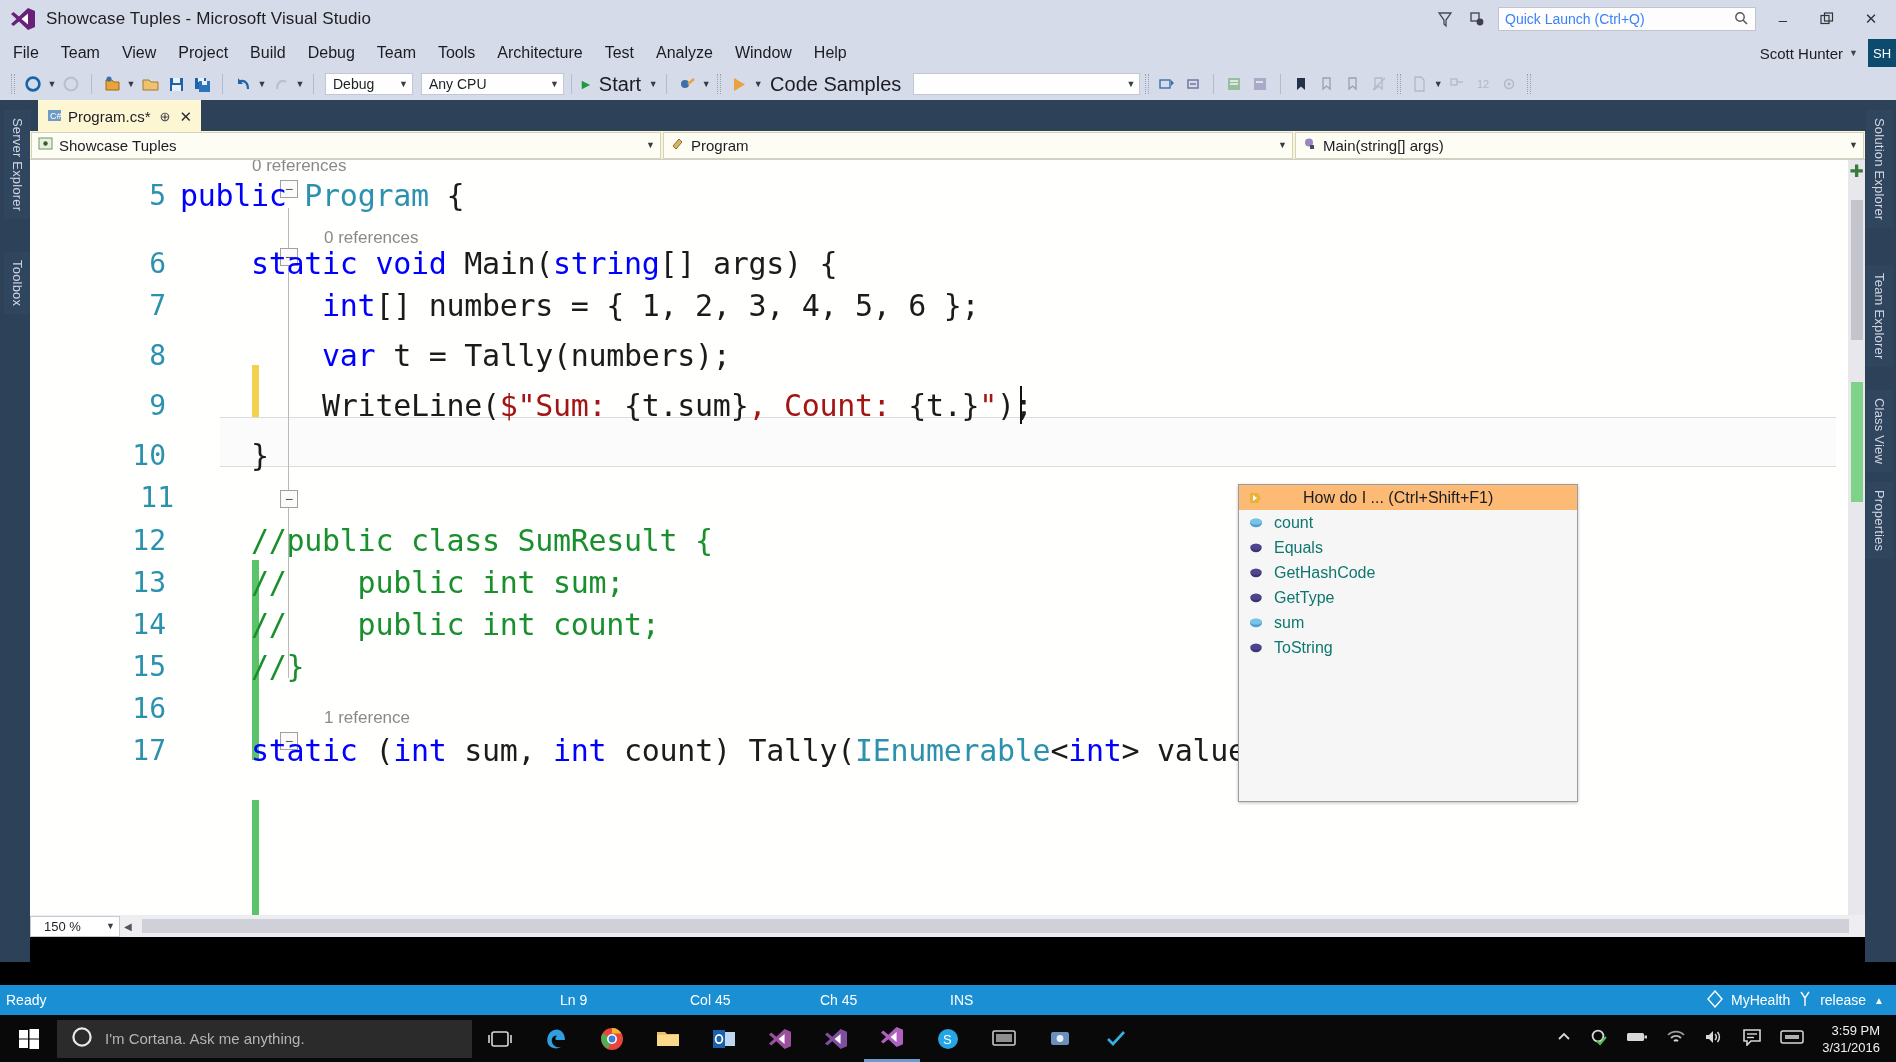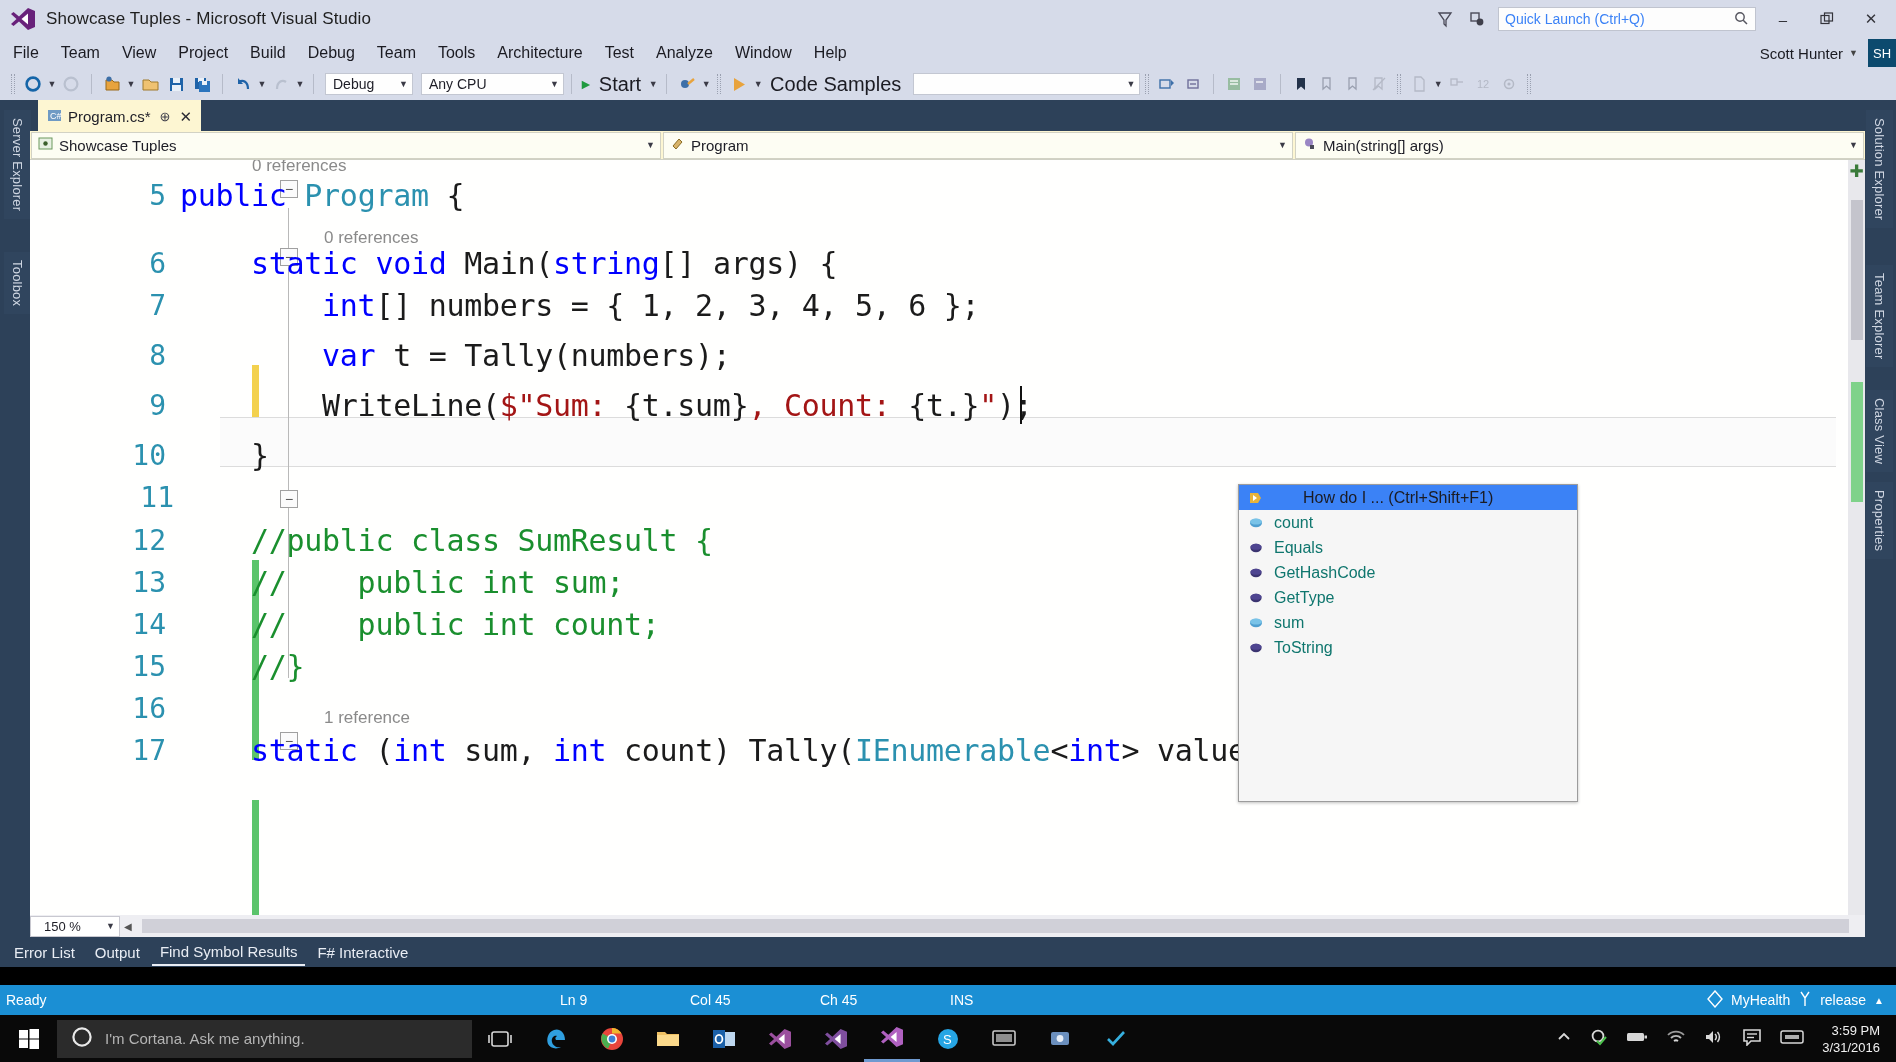--- a/index.html
+++ b/index.html
@@ -142,21 +142,21 @@
 
   
   .intellisense {
     position:absolute; left:1238px; top:484px; width:340px; height:318px;
     background:#f6f6f6; border:1px solid #9c9c9c; box-shadow: 0 1px 3px rgba(0,0,0,.25);
   }
   .is-row {
     display:flex; align-items:center; height:25px; padding-left:8px; gap:9px;
     font-size:16px; color:#0f766e;
   }
-  .is-row.sel { background:#3b82f6; color:#1b1b22;gap:38px; }
+  .is-row.sel { background:#fdba74; color:#1b1b22;gap:38px; }
   .is-ico { width:18px; height:16px; display:flex; align-items:center; justify-content:center; }
 
   
   .vscroll { position:absolute; right:0; top:160px; width:17px; height:755px; background:#e8e8ec; }
   .vthumb { position:absolute; right:2px; width:12px; background:#c4c4cc; }
   .vmark-g { position:absolute; right:2px; width:12px; height:120px; background:#7fd28a; top:222px;}
   .vmark-r { position:absolute; right:2px; width:10px; height:7px; background:#e0304a; top:148px;}
 
   
   .zoombar {
@@ -654,26 +654,20 @@
 
   <div class="zoombar">
     <div class="zoombox">
       <span class="zv">150 %</span>
       <span style="font-size:9px;color:#3a3a46;">▼</span>
     </div>
     <span style="font-size:10px; color:#555; padding:0 4px;">◀</span>
     <div class="hscroll"></div>
   </div>
 
-  <div class="paneltabs">
-    <div class="ptab">Error List</div>
-    <div class="ptab">Output</div>
-    <div class="ptab active">Find Symbol Results</div>
-    <div class="ptab">F# Interactive</div>
-  </div>
 
   <div class="statusbar">
     <span class="sb-ready">Ready</span>
     <span class="sb-cell">Ln 9</span>
     <span class="sb-cell">Col 45</span>
     <span class="sb-cell">Ch 45</span>
     <span style="width:200px;">INS</span>
     <span class="sb-right">
       <span>
         <svg width="16" height="18" viewBox="0 0 16 18">

